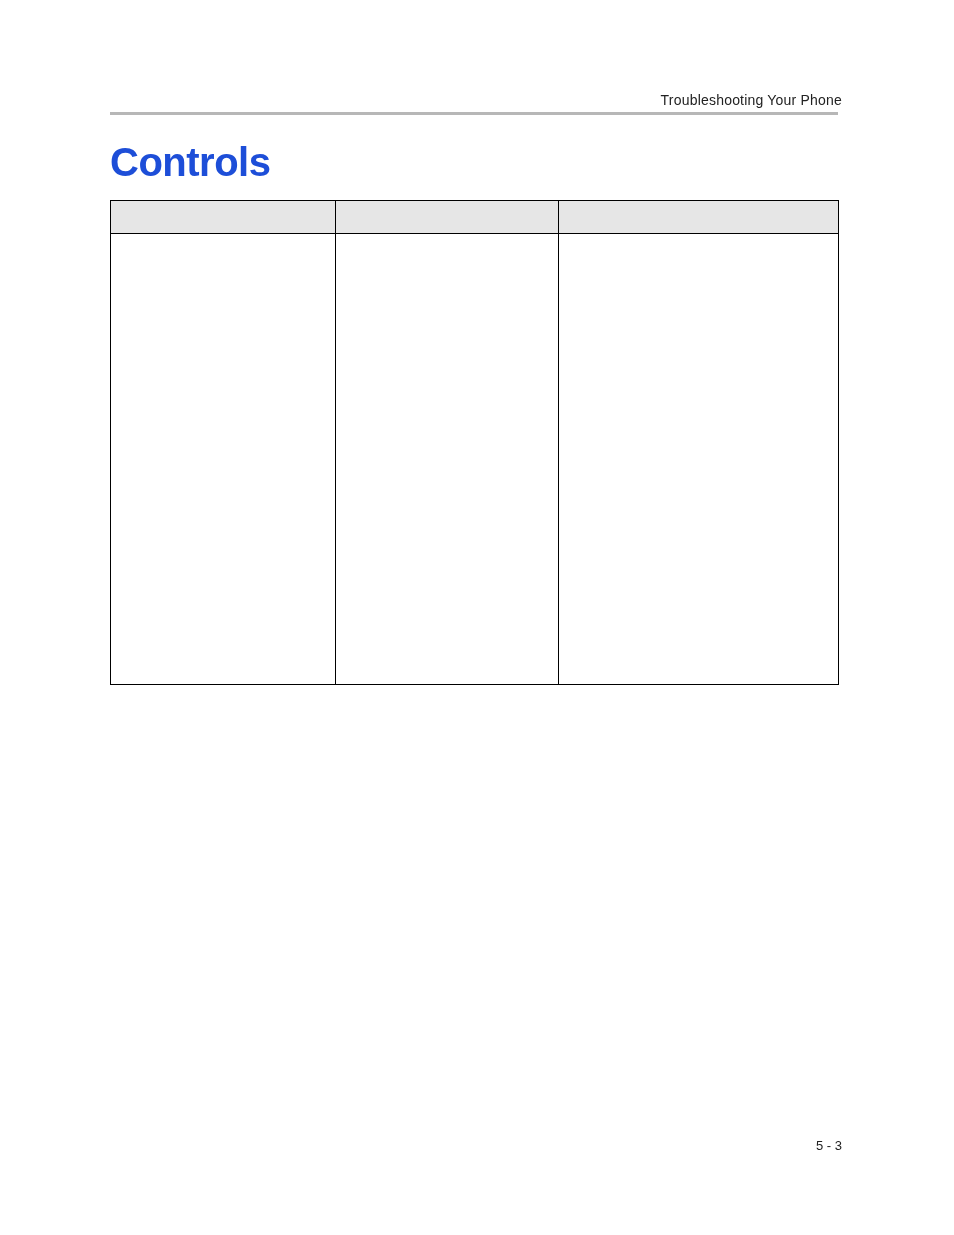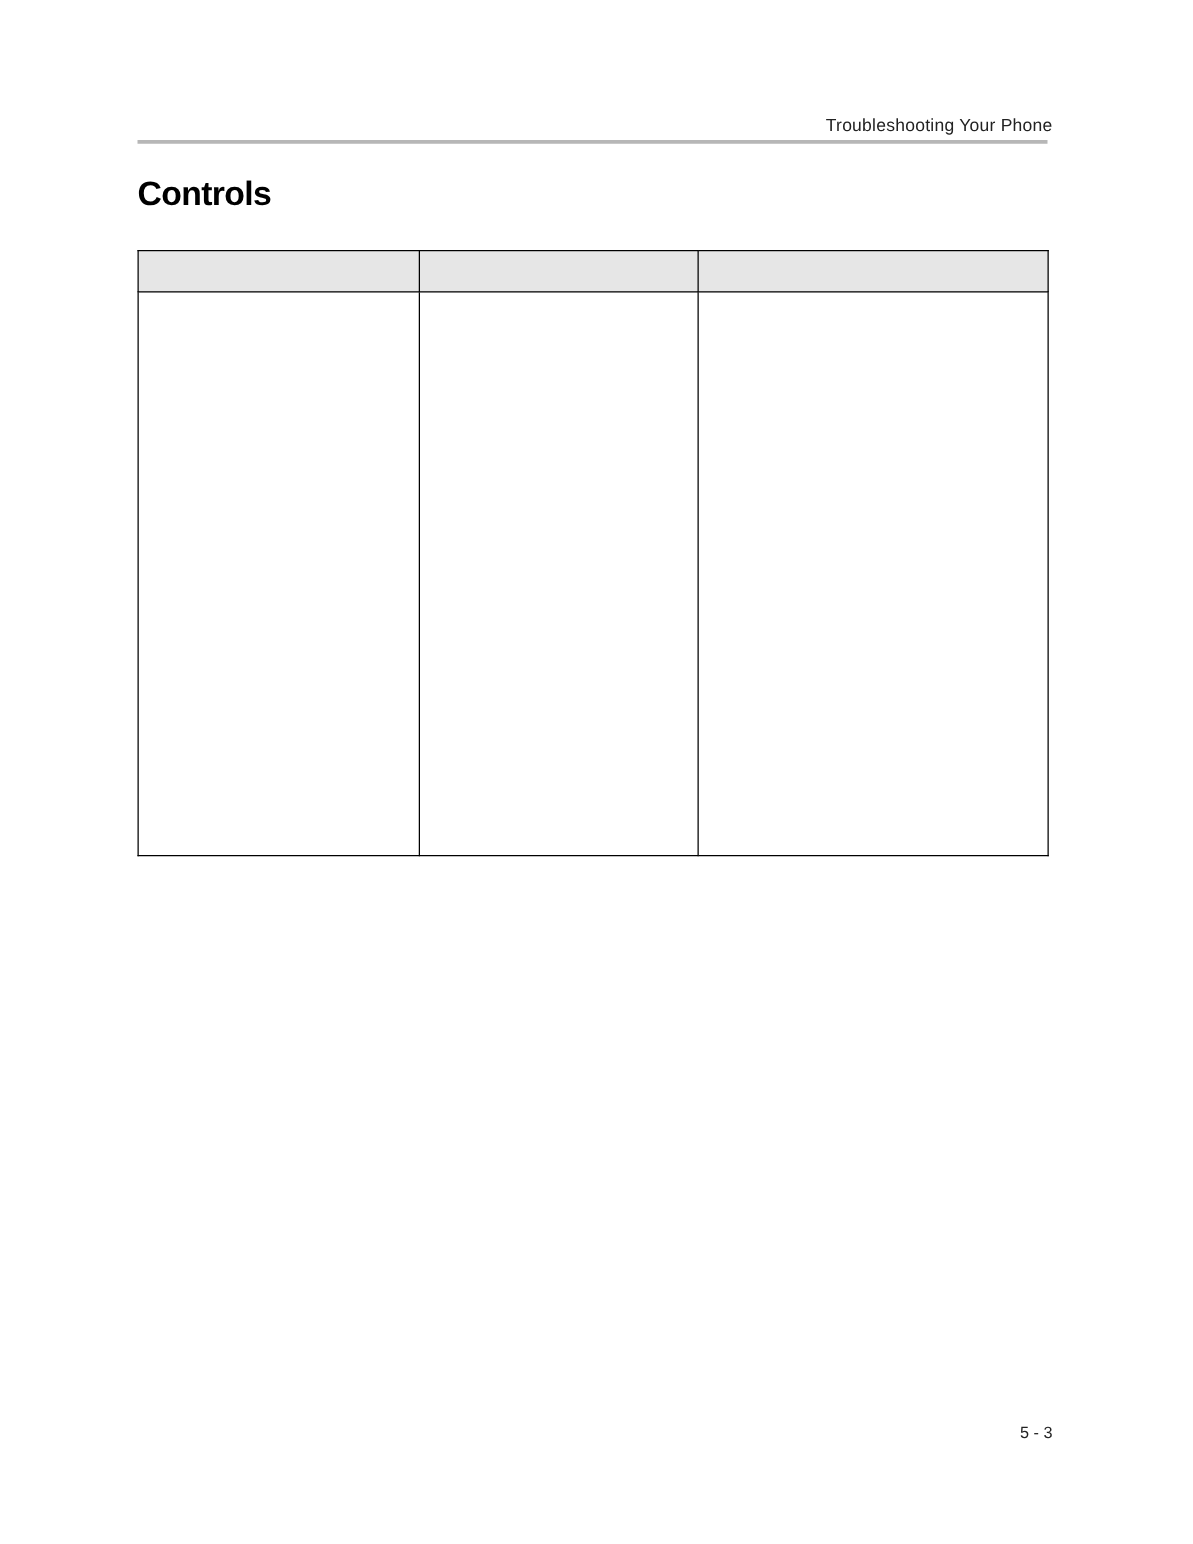--- a/index.html
+++ b/index.html
@@ -31,23 +31,23 @@
     top: 112px;
     left: 110px;
     width: 728px;
     height: 3px;
     background: #b7b7b7;
   }
   .section-title {
     position: absolute;
     top: 140px;
     left: 110px;
-    font-size: 27px;
+    font-size: 40px;
     font-weight: 700;
-    color: #000000;
+    color: #1d4ed8;
     letter-spacing: -0.5px;
   }
   .tbl {
     position: absolute;
     top: 200px;
     left: 110px;
     width: 728px;
     border-collapse: collapse;
     table-layout: fixed;
   }

